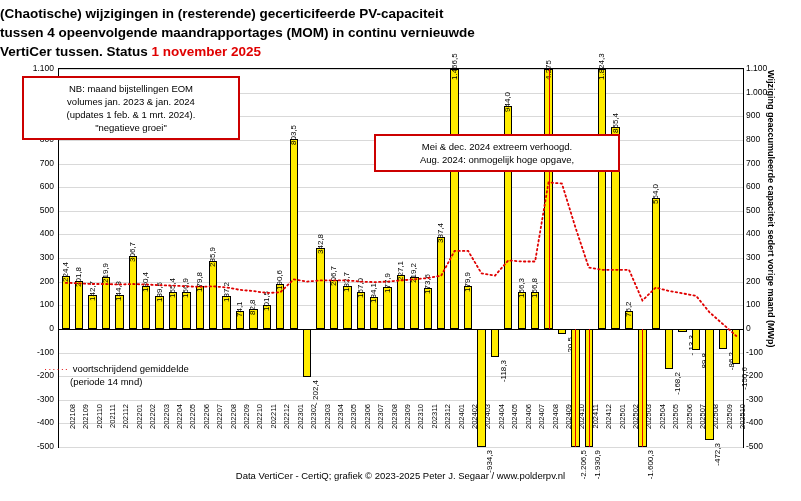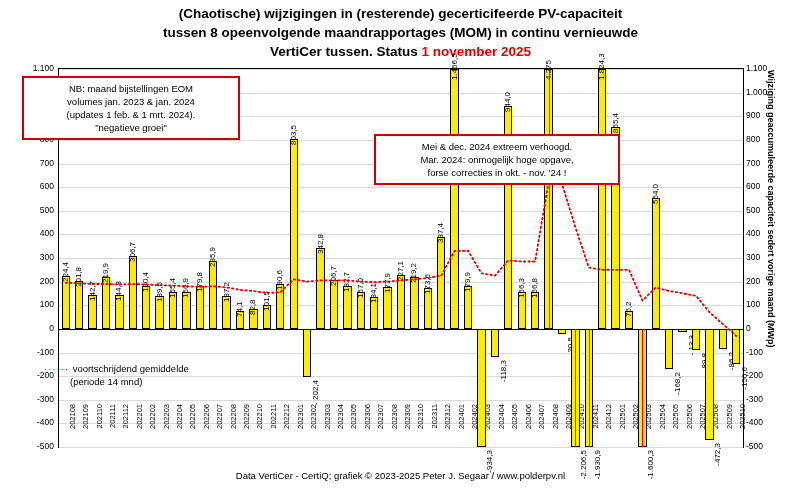--- a/index.html
+++ b/index.html
@@ -5,21 +5,21 @@
   html,body{margin:0;padding:0;}
   body{
     width:801px;height:501px;
     background:#ffffff;
     font-family:"Liberation Sans", sans-serif;
     overflow:hidden;
   }
   #root{position:relative;width:801px;height:501px;}
 
   .title{
-    position:absolute;left:0;top:4px;width:801px;text-align:center;
+    position:absolute;left:0;top:4px;width:801px;
     font-size:13.5px;font-weight:bold;color:#000;line-height:19px;
   }
   .title .red{color:#e00000;}
 
   
   #plot{
     position:absolute;left:58px;top:68px;width:686px;height:380px;
     border:1px solid #000;box-sizing:border-box;background:#fff;
   }
   .grid-line{position:absolute;left:0;width:100%;height:1px;background:#d9d9d9;}
@@ -77,21 +77,21 @@
     position:absolute;left:0;width:801px;text-align:center;font-size:9.5px;color:#000;
   }
 </style>
 </head>
 <body>
 
 <div id="root">
 
   <div class="title">
     <div>(Chaotische)  wijzigingen  in  (resterende)  gecerticifeerde  PV-capaciteit</div>
-    <div>tussen 8 opeenvolgende maandrapportages (MOM) in continu  vernieuwde</div>
+    <div>tussen 4 opeenvolgende maandrapportages (MOM) in continu  vernieuwde</div>
     <div>
       <span>VertiCer tussen.  Status  </span><span class="red">1 november 2025</span>
     </div>
   </div>
 
   <div id="plot">
       <div class="grid-line" style="top: 378px;"></div>
       <div class="grid-line" style="top: 354.375px;"></div>
       <div class="grid-line" style="top: 330.75px;"></div>
       <div class="grid-line" style="top: 307.125px;"></div>
@@ -413,20 +413,19 @@
     <div class="xlab" style="left: 724.882px; top: 450px; transform: rotate(-90deg); transform-origin: left top; position: absolute; text-align: right; width: 46px; direction: rtl;">202509</div>
     <div class="xlab" style="left: 738.294px; top: 450px; transform: rotate(-90deg); transform-origin: left top; position: absolute; text-align: right; width: 46px; direction: rtl;">202510</div>
     <div class="note" style="left: 22px; top: 76px; width: 218px;">
       <div>NB:  maand bijstellingen EOM</div>
       <div>volumes jan. 2023 &amp; jan. 2024</div>
       <div>(updates 1 feb. &amp; 1 mrt. 2024).</div>
       <div>"negatieve groei"</div>
     </div>
     <div class="note" style="left: 374px; top: 134px; width: 246px;">
       <div>Mei &amp; dec. 2024 extreem verhoogd.</div>
-      <div>Mar. 2024: onmogelijk hoge opgave,</div>
-      <div>forse correcties in okt. - nov. '24 !</div>
+      <div>Aug. 2024: onmogelijk hoge opgave,</div>
     </div>
     <div class="legend" style="left: 44px; top: 362px;">
       <div><span class="dots">······ </span><span>voortschrijdend  gemiddelde</span></div>
       <div style="padding-left: 26px;">(periode  14 mnd)</div>
     </div>
   </div>
 
 </body></html>

